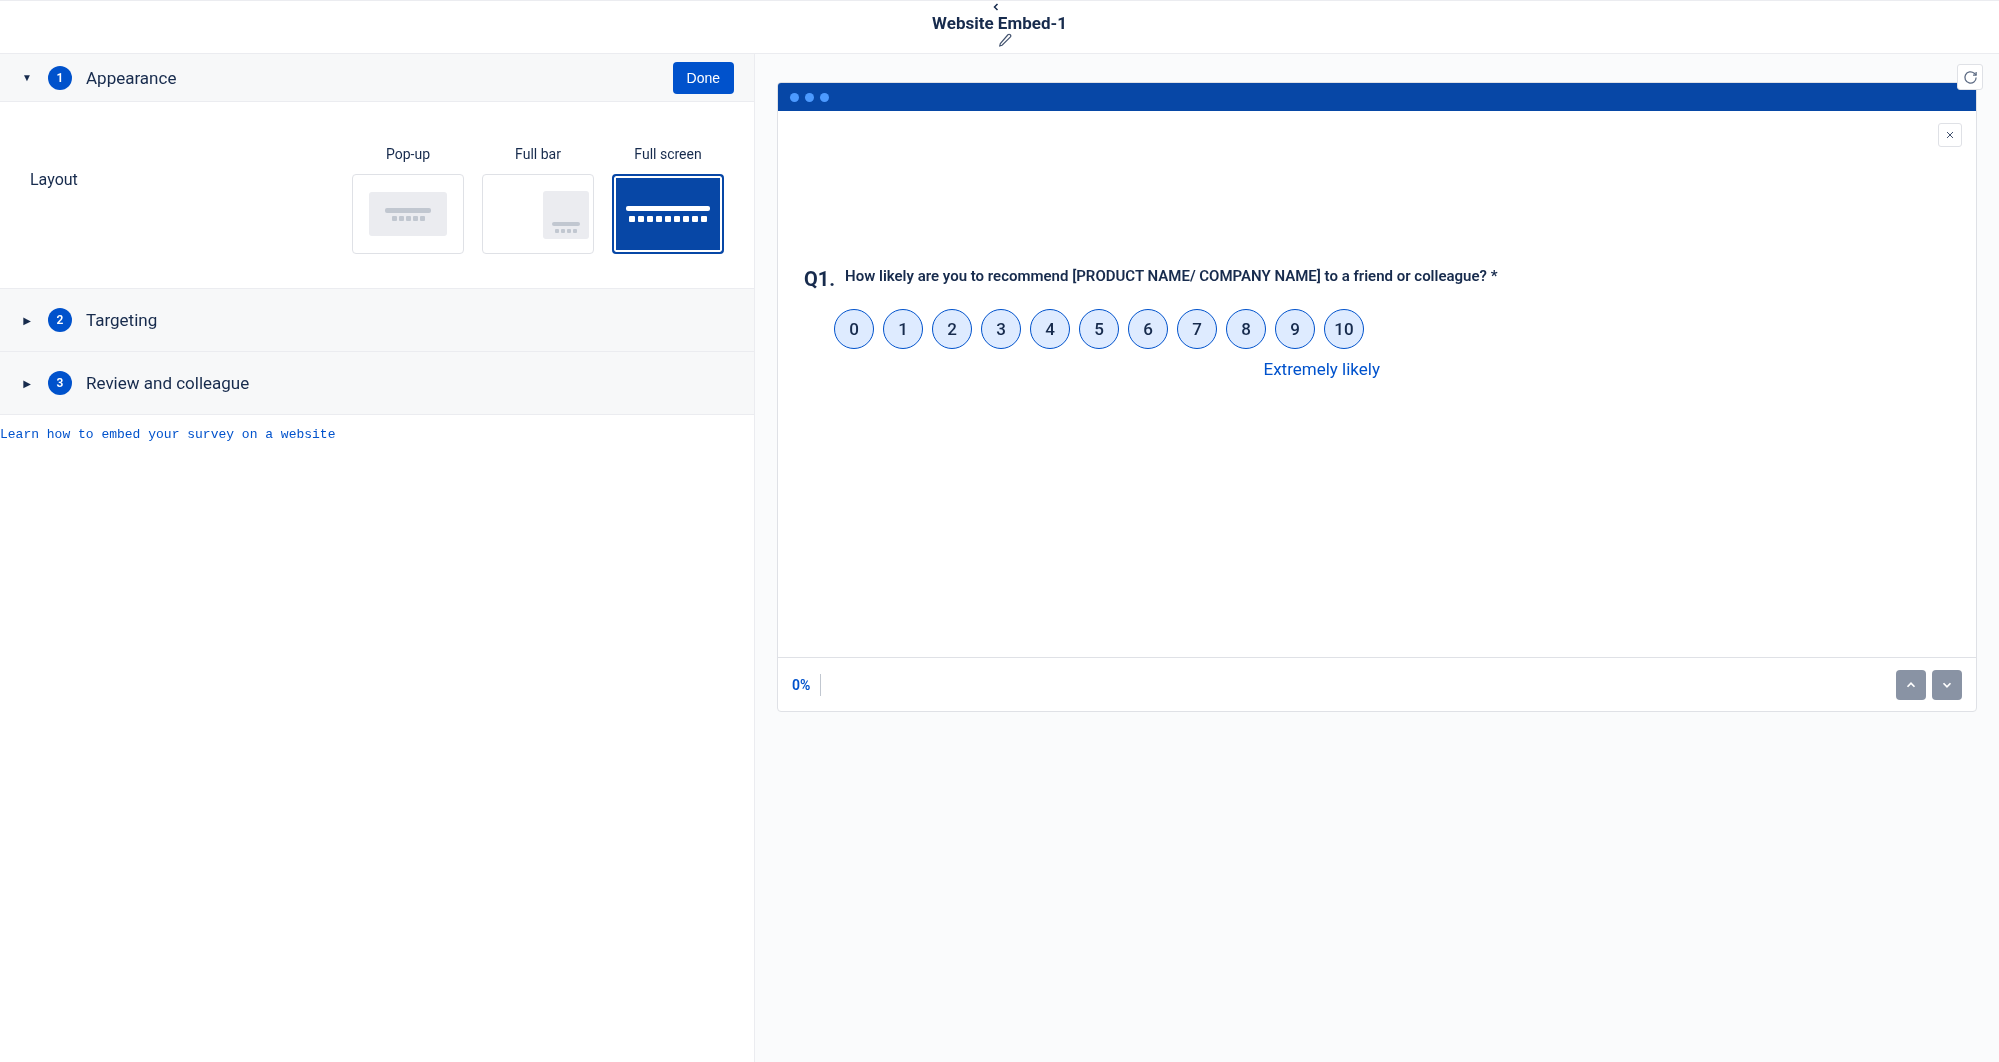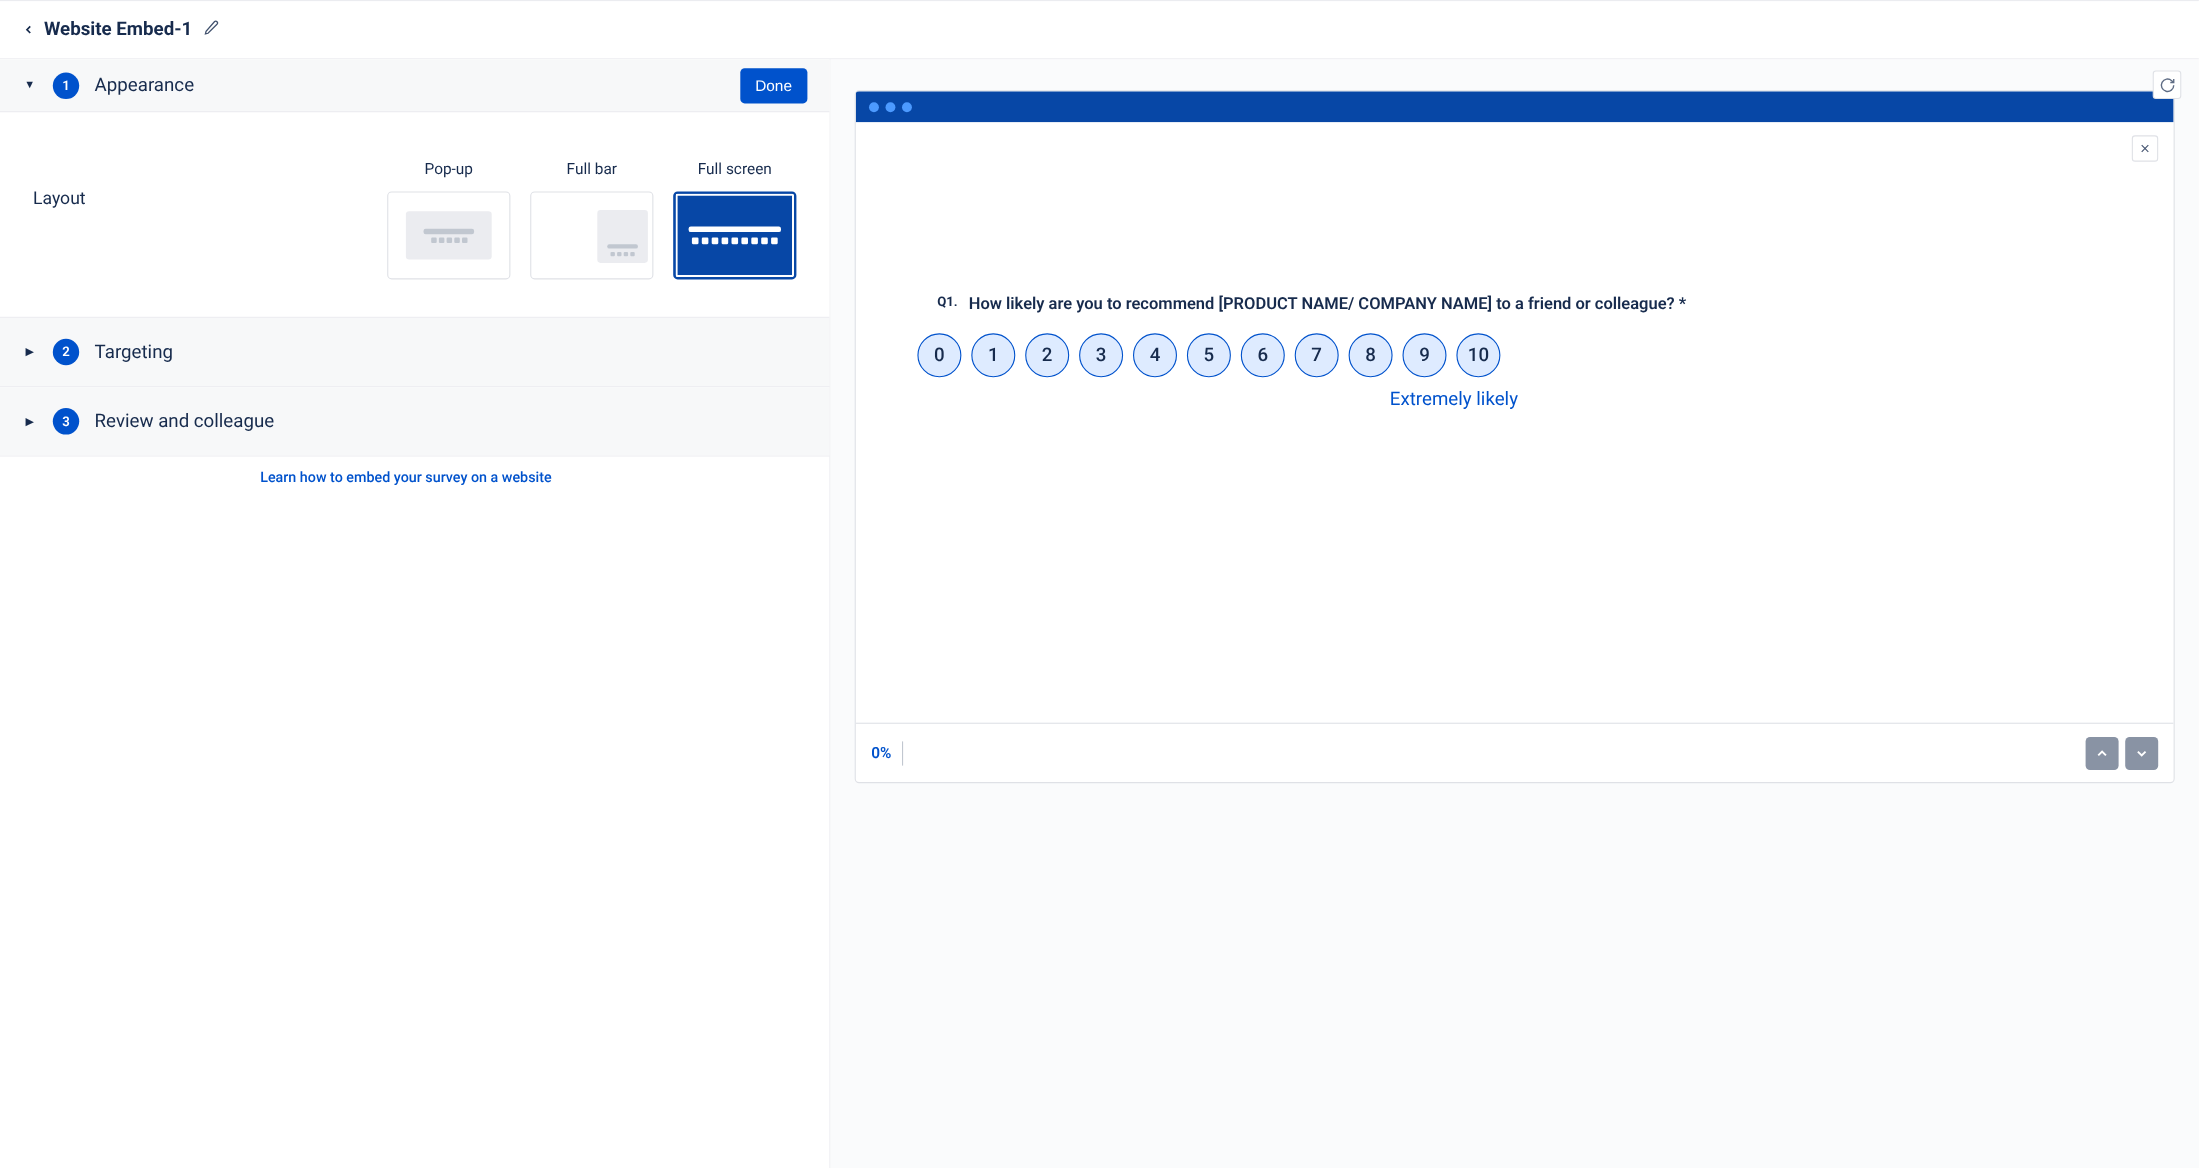--- a/index.html
+++ b/index.html
@@ -9,20 +9,21 @@
     color: #172B4D;
     background: #fff;
   }
   .top-bar {
     height: 54px;
     border-top: 1px solid #ebecf0;
     border-bottom: 1px solid #ebecf0;
     display: flex;
     align-items: center;
     padding: 0 20px;
+    flex-direction: column;
   }
   .back-chevron { cursor: pointer; margin-right: 8px; display:flex; align-items:center; }
   .page-title { font-weight: 700; font-size: 17px; }
   .edit-icon { margin-left: 10px; cursor: pointer; color:#42526e; }
   .main-layout { display: flex; }
   .left-pane {
     width: 755px;
     flex-shrink: 0;
     border-right: 1px solid #ebecf0;
   }
@@ -103,23 +104,24 @@
   .thumb-sidebar .dots {display:flex; gap:2px;}
   .thumb-sidebar .dots span{width:4px;height:4px;background:#c1c7d0;border-radius:1px;}
   
   .thumb-full {
     display:flex; flex-direction:column; align-items:center; gap:5px;
   }
   .thumb-full .bar1 { width:84px; height:5px; background:#fff; border-radius:2px;}
   .thumb-full .dots {display:flex; gap:3px;}
   .thumb-full .dots span{width:6px;height:6px;background:#fff;border-radius:1px;}
   .learn-link {
-    text-align:center;
+    text-align:left;
     padding: 12px 16px 0 0;
     font-size:13px;
+    font-family:Liberation Mono, monospace;
   }
   .learn-link a { color:#0052cc; text-decoration:none; font-weight:500;}
   
   .refresh-btn {
     position:absolute; top:10px; right:16px;
     width:26px; height:26px; border:1px solid #dfe1e6; border-radius:3px;
     display:flex; align-items:center; justify-content:center;
     background:#fff; cursor:pointer; color:#5e6c84;
   }
   .preview-window {
@@ -135,21 +137,21 @@
   .tb-dot { width:9px; height:9px; border-radius:50%; background:#4c9aff;}
   .window-content { flex:1; position:relative; padding: 16px;}
   .close-x {
     position:absolute; top:12px; right:14px;
     width:24px; height:24px; border:1px solid #dfe1e6; border-radius:3px;
     display:flex; align-items:center; justify-content:center;
     cursor:pointer; font-size:14px; color:#42526e; background:#fff;
   }
   .survey-body { padding: 140px 10px 0 10px;}
   .q-line { display:flex; gap:10px; align-items:flex-start; margin-bottom:18px;}
-  .q-num { font-weight:700; font-size:12px;margin-left:48px;}
+  .q-num { font-weight:700; font-size:20px;}
   .q-text { font-weight:600; font-size:15px; flex:1;}
   .asterisk { font-weight:700;}
   .scale-labels-top { color:#0052cc; font-size:13px; font-weight:500; margin-left:34px; margin-bottom:6px;}
   .nps-row { display:flex; gap:9px; margin-left:30px; margin-top:4px;}
   .nps-circle {
     width:40px; height:40px; border-radius:50%;
     border:1.5px solid #0052cc; background:#deebff;
     display:flex; align-items:center; justify-content:center;
     font-size:17px; color:#172b4d; font-weight:500;
     cursor:pointer;

